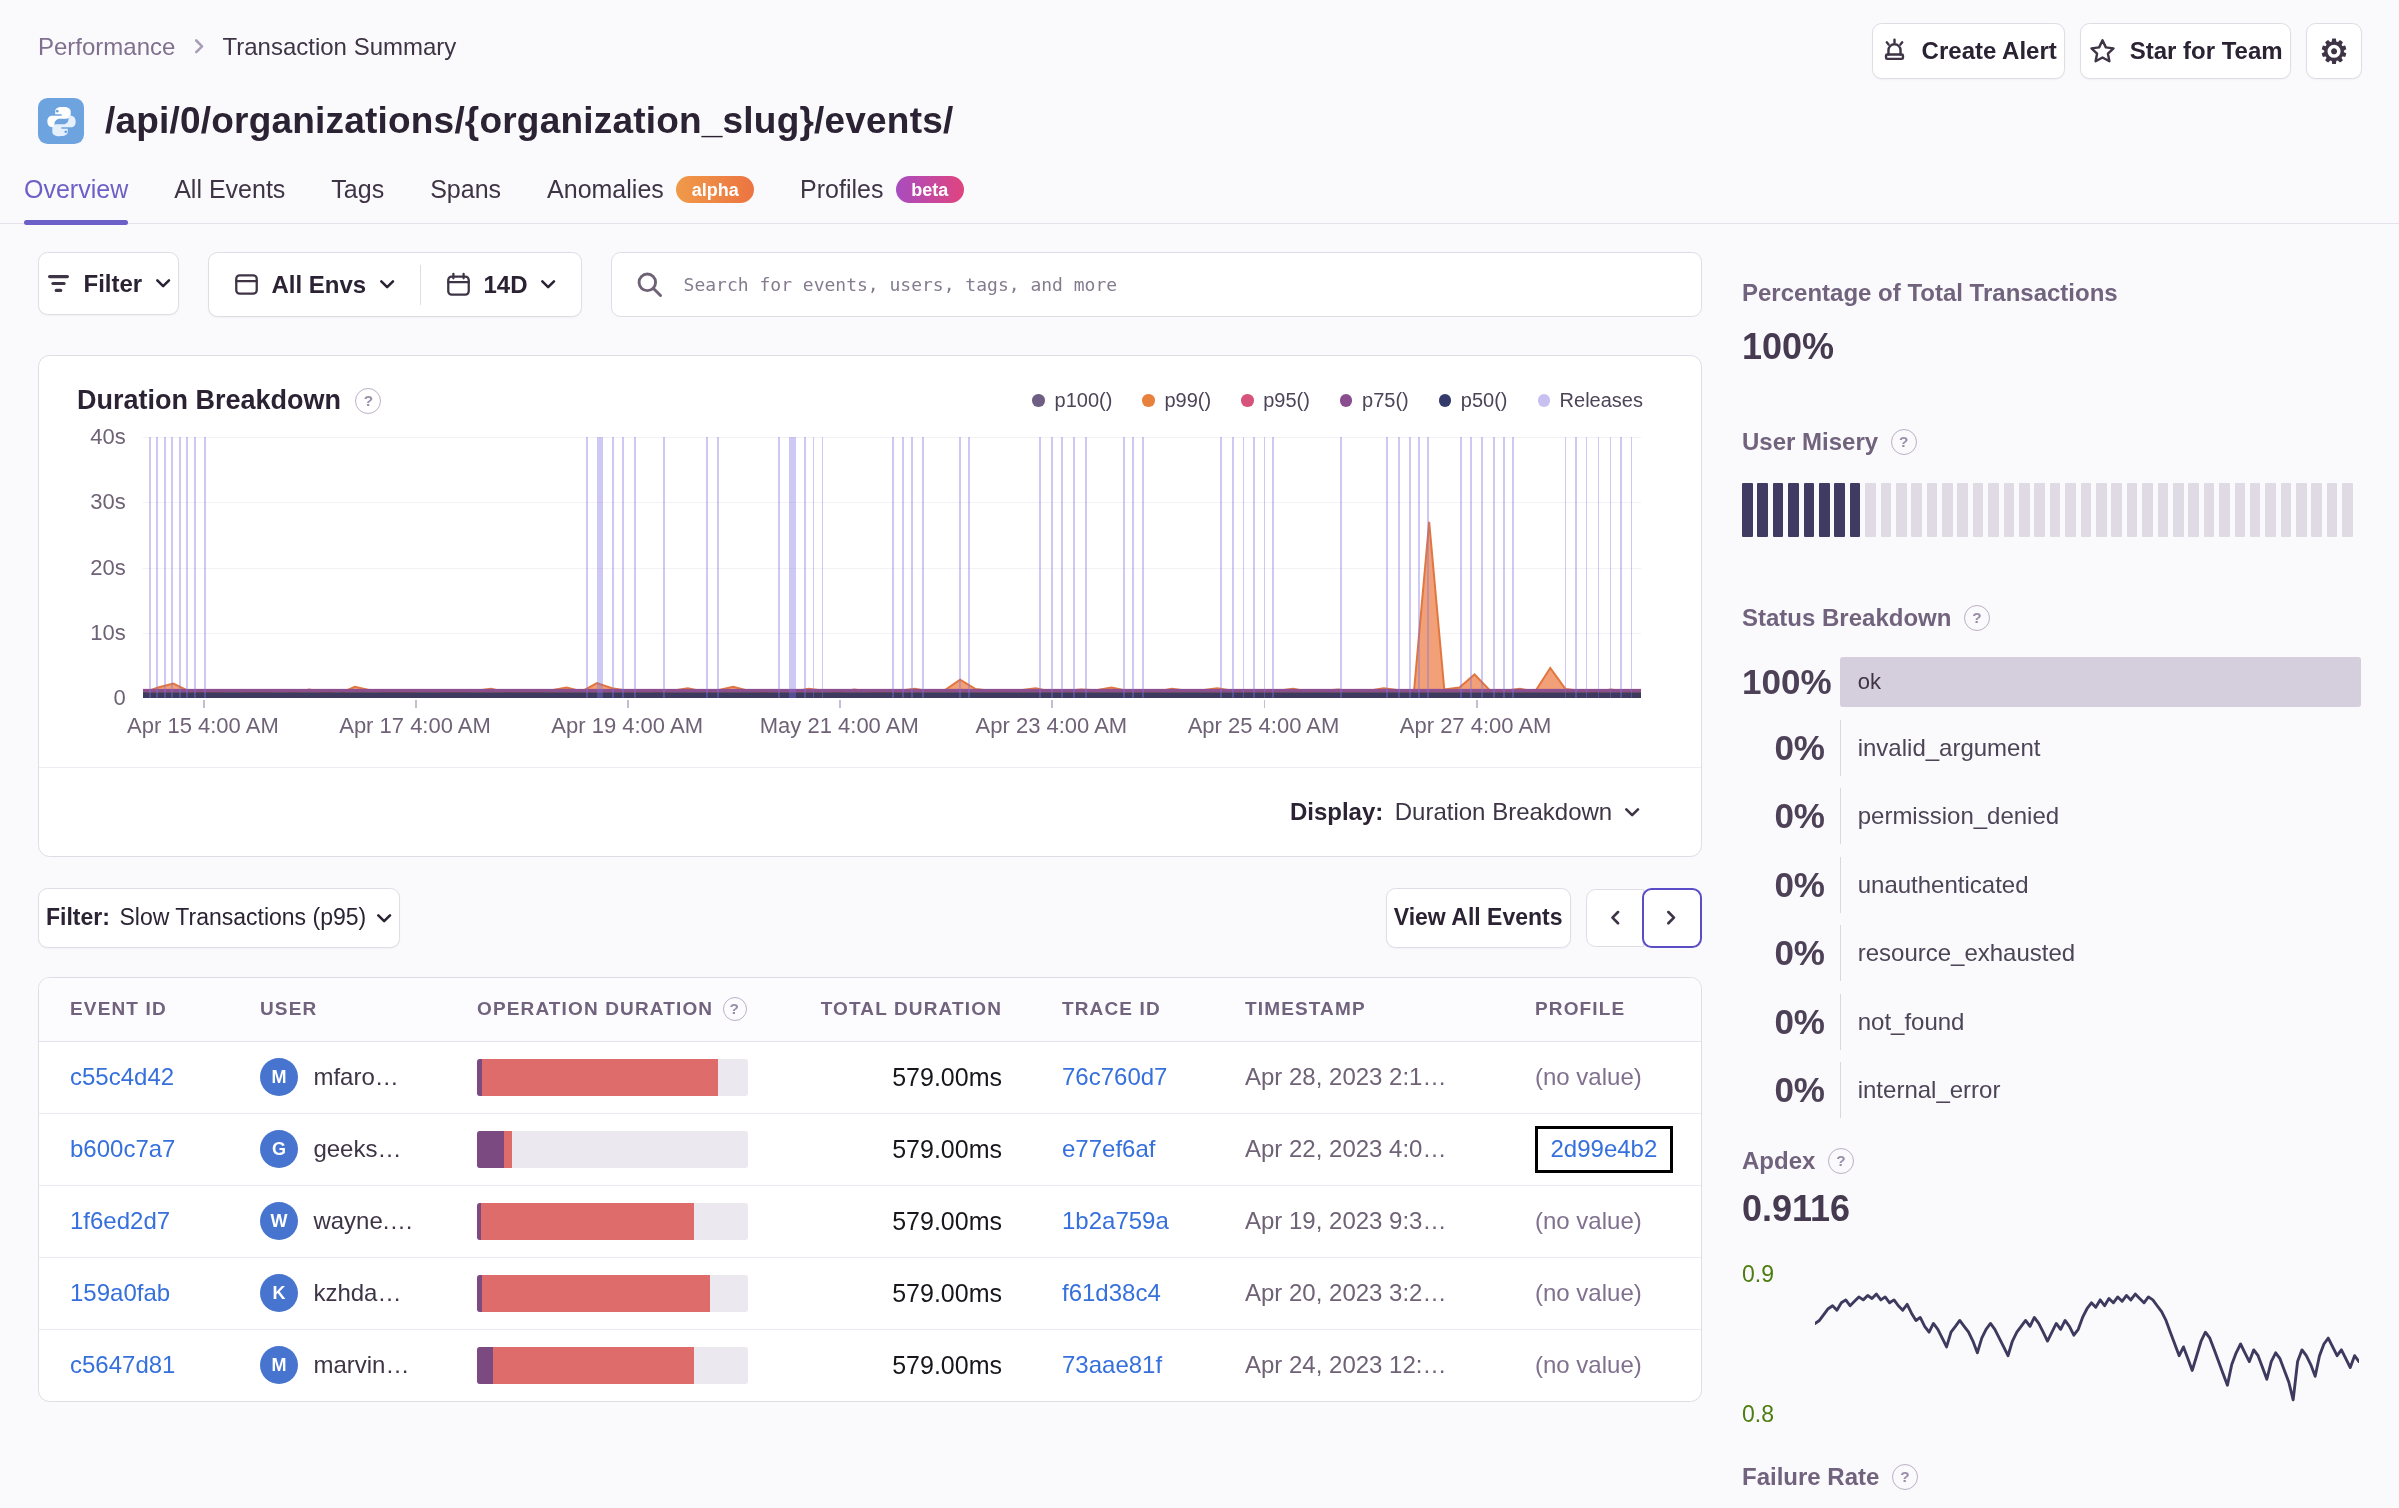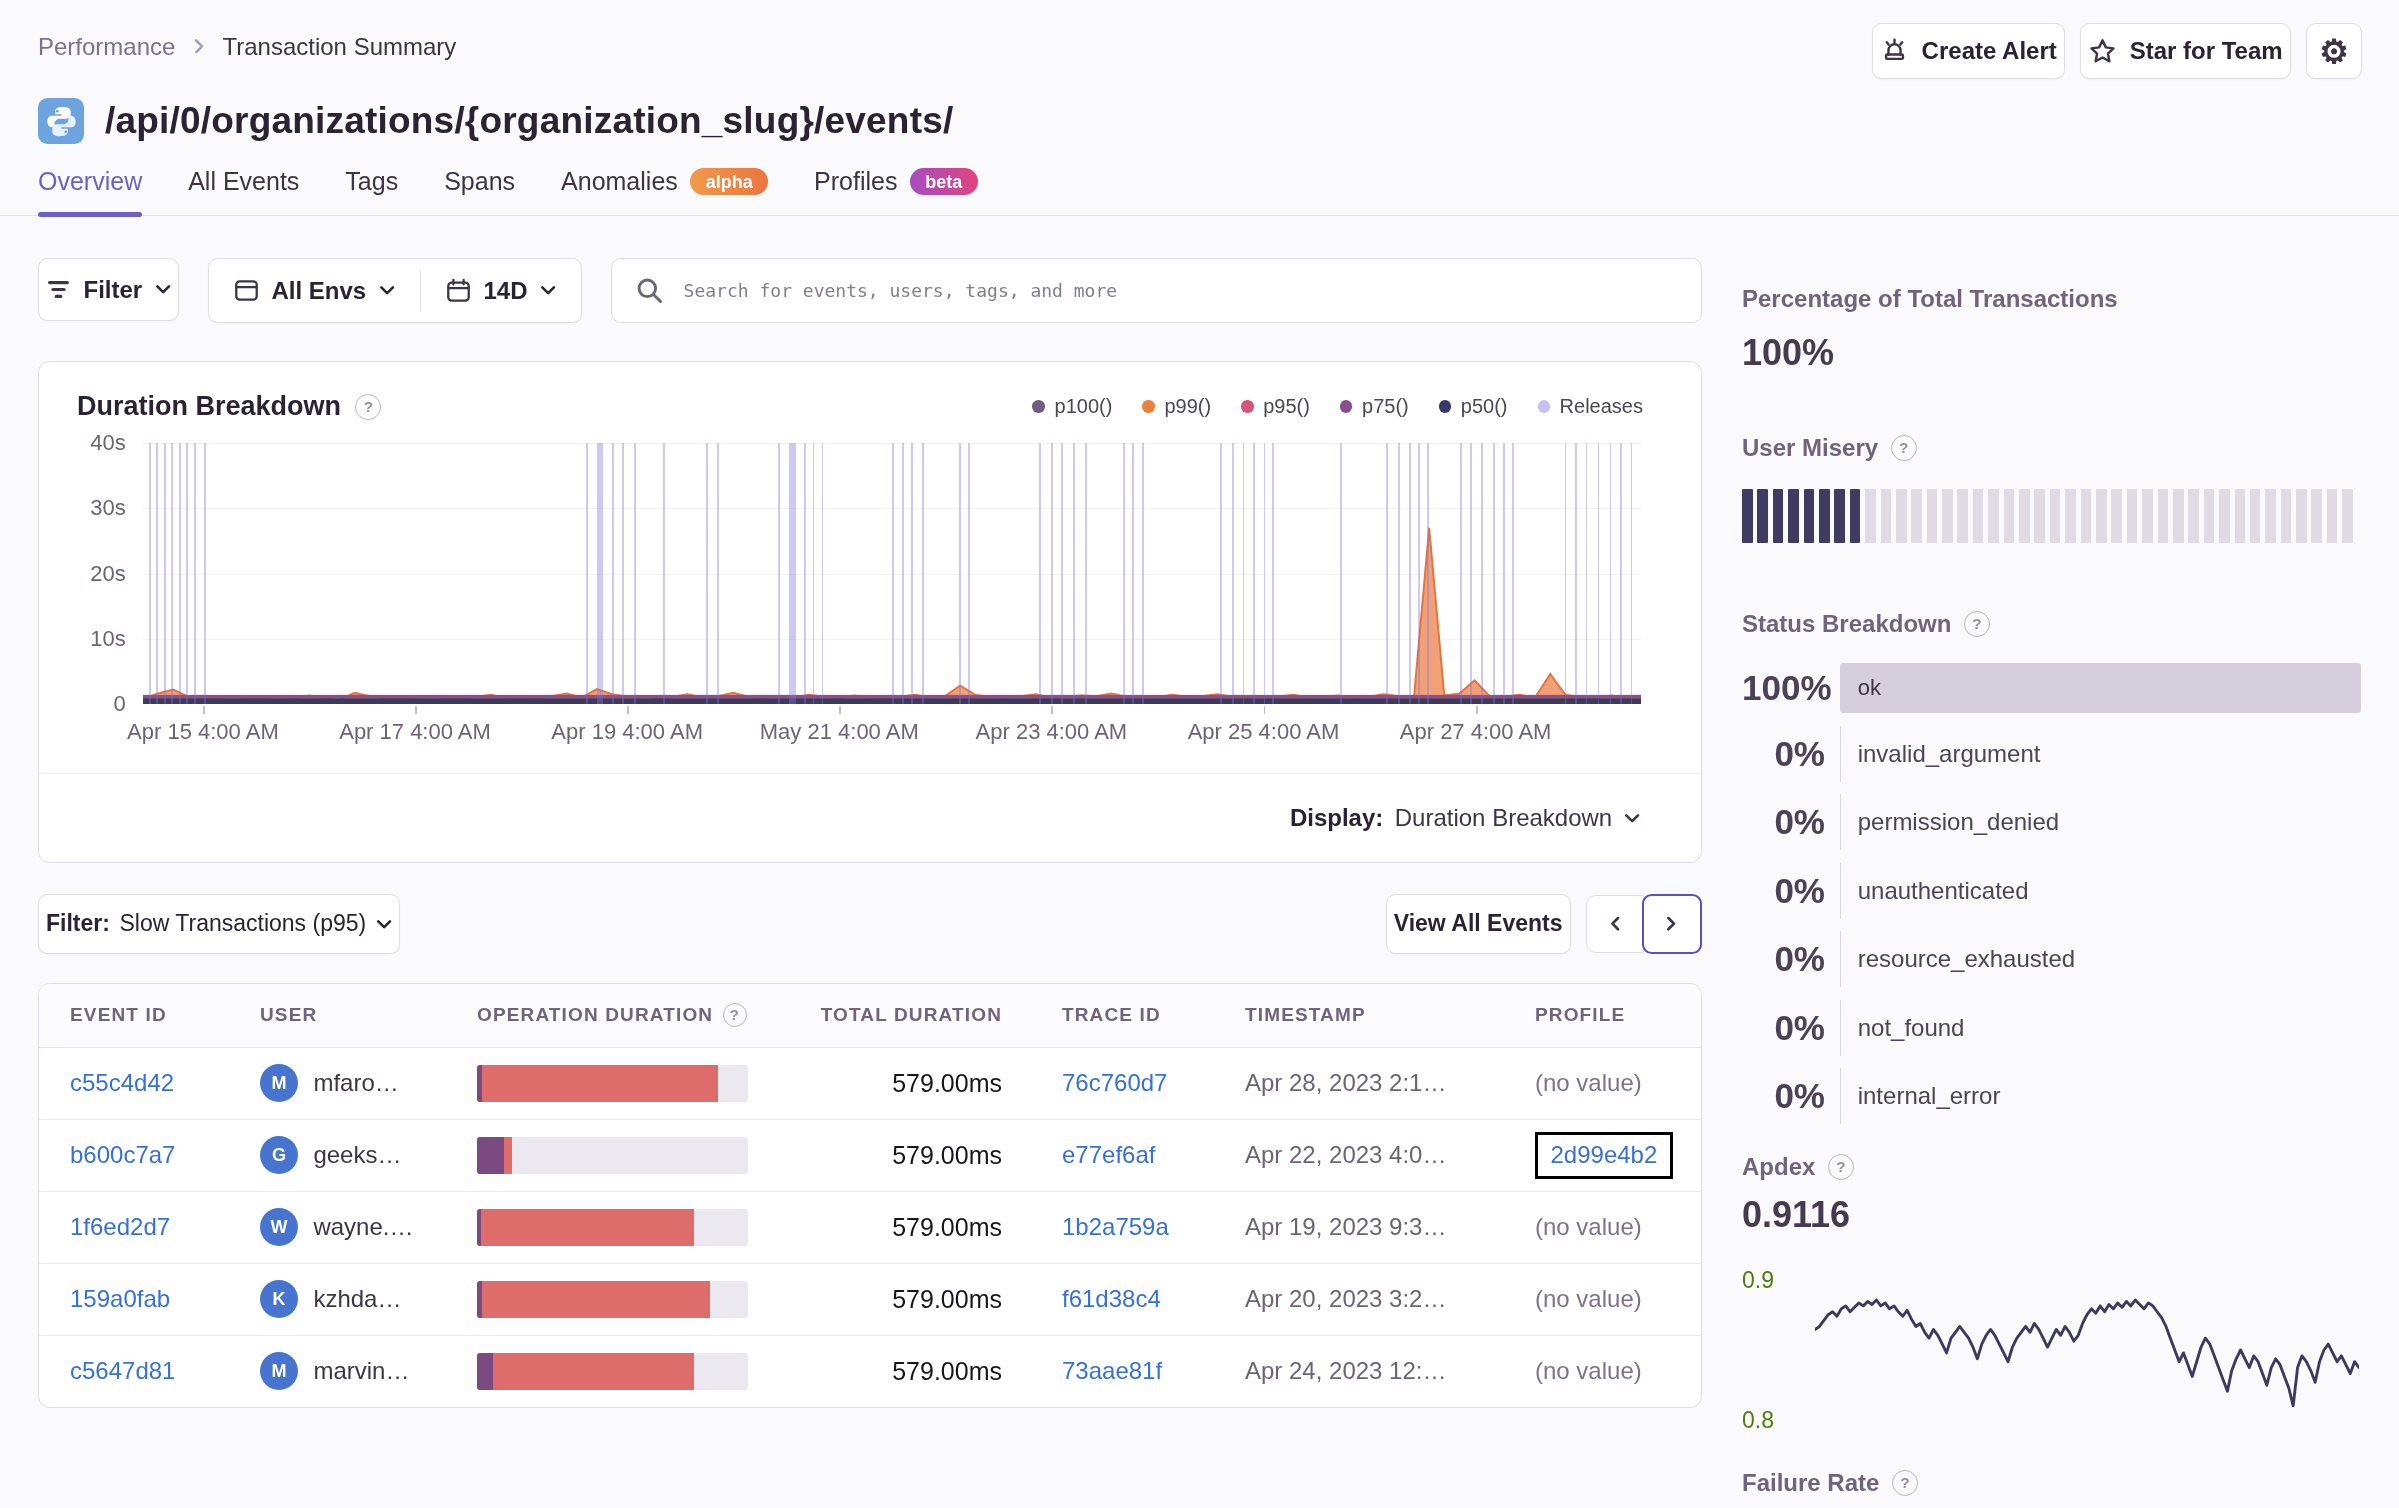--- a/index.html
+++ b/index.html
@@ -20,30 +20,30 @@
        box-shadow:0 1px 1.9px rgba(43,34,51,.04)}
   .btn-square{width:56px;padding:0;justify-content:center}
   .gear{font-size:33px;line-height:1;color:#3E3446}
 
   
   .title-row{display:flex;align-items:center;gap:21px;padding:19px 38px 0}
   .platform-icon{width:46px;height:46px;border-radius:9.6px;background:#6DA3DE;display:flex;align-items:center;justify-content:center;flex:none}
   h1{font-size:37px;font-weight:700;margin:0;letter-spacing:0.2px}
 
   
-  .tabs{display:flex;gap:46px;padding:0 38px;margin-top:23px;border-bottom:1px solid #E7E1EC}
+  .tabs{display:flex;gap:46px;padding:0 24px;margin-top:31px;border-bottom:1px solid #E7E1EC}
   .tab{display:flex;align-items:center;gap:12.5px;font-size:25px;color:#3E3446;padding-bottom:19px;position:relative;cursor:pointer}
   .tab.active{color:#6C5FC7}
   .tab.active::after{content:"";position:absolute;left:0;right:0;bottom:-1.9px;height:4.8px;background:#6C5FC7;border-radius:2.9px}
   .badge{font-size:18px;font-weight:700;color:#fff;padding:4.8px 15.4px;border-radius:19px;line-height:1}
   .badge-alpha{background:linear-gradient(90deg,#F09A49,#EC7441)}
   .badge-beta{background:linear-gradient(90deg,#A84CC0,#E0447F)}
 
   
-  .content{display:flex;padding:0 38px;margin-top:42px}
+  .content{display:flex;padding:0 38px;margin-top:28px}
   .main{width:1664px;flex:none}
 
   .filter-row{display:flex;gap:29px}
   .ctrl{height:63px;font-size:24px}
   .env-date{display:flex;align-items:center;background:#fff;border:1px solid #E0DCE5;border-radius:9.6px;height:63px;box-shadow:0 1px 1.9px rgba(43,34,51,.04)}
   .env-date .seg{display:flex;align-items:center;gap:12.5px;padding:0 25px;font-size:24px;font-weight:600;color:#2B2233;cursor:pointer;height:100%}
   .vdiv{width:1px;height:40px;background:#E0DCE5}
   .search-box{flex:1;display:flex;align-items:center;gap:17.3px;background:#fff;border:1px solid #E0DCE5;border-radius:9.6px;height:63px;padding:0 23px}
   .search-box input{border:0;outline:0;flex:1;font-family:"DejaVu Sans Mono",monospace;font-size:18px;color:#3E3446;background:transparent}
   .search-box input::placeholder{color:#857B8F}

